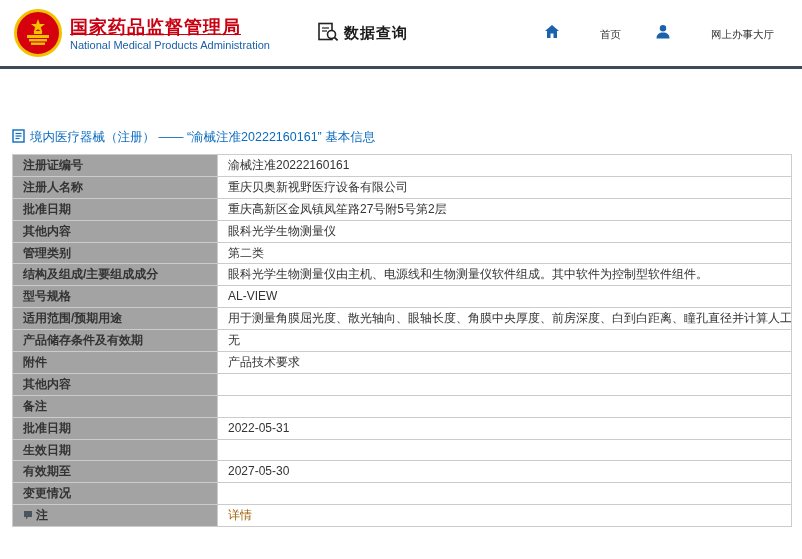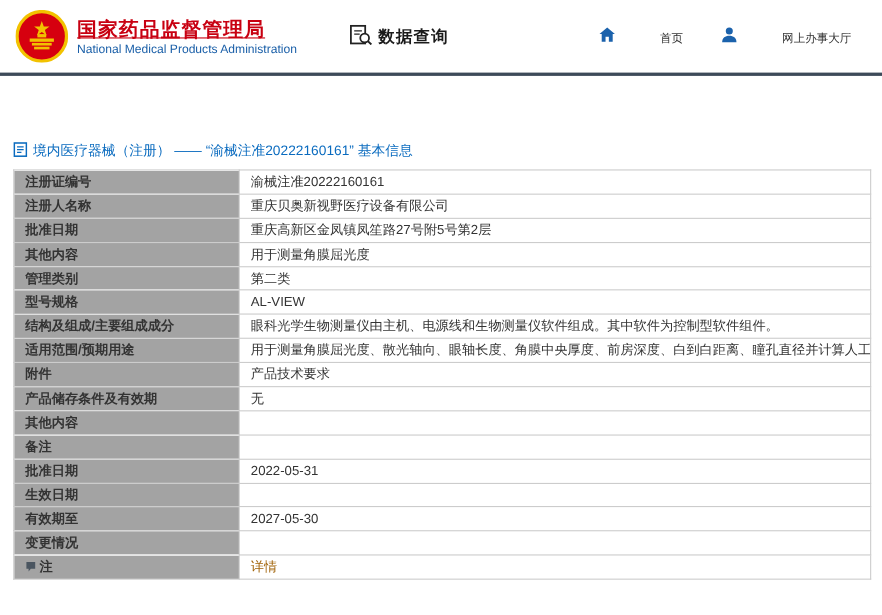--- a/index.html
+++ b/index.html
@@ -150,45 +150,45 @@
         <tr>
           <td class="label-cell"><span>注册人名称</span></td>
           <td class="value-cell"><span>重庆贝奥新视野医疗设备有限公司</span></td>
         </tr>
         <tr>
           <td class="label-cell"><span>批准日期</span></td>
           <td class="value-cell"><span>重庆高新区金凤镇凤笙路27号附5号第2层</span></td>
         </tr>
         <tr>
           <td class="label-cell"><span>其他内容</span></td>
-          <td class="value-cell"><span>用于测量角膜屈光度</span></td>
+          <td class="value-cell"><span>眼科光学生物测量仪</span></td>
         </tr>
         <tr>
           <td class="label-cell"><span>管理类别</span></td>
           <td class="value-cell"><span>第二类</span></td>
         </tr>
         <tr>
+          <td class="label-cell"><span>结构及组成/主要组成成分</span></td>
+          <td class="value-cell"><span>眼科光学生物测量仪由主机、电源线和生物测量仪软件组成。其中软件为控制型软件组件。</span></td>
+        </tr>
+        <tr>
           <td class="label-cell"><span>型号规格</span></td>
           <td class="value-cell"><span>AL-VIEW</span></td>
         </tr>
         <tr>
-          <td class="label-cell"><span>结构及组成/主要组成成分</span></td>
-          <td class="value-cell"><span>眼科光学生物测量仪由主机、电源线和生物测量仪软件组成。其中软件为控制型软件组件。</span></td>
-        </tr>
-        <tr>
           <td class="label-cell"><span>适用范围/预期用途</span></td>
           <td class="value-cell"><span>用于测量角膜屈光度、散光轴向、眼轴长度、角膜中央厚度、前房深度、白到白距离、瞳孔直径并计算人工晶体度数。</span></td>
         </tr>
         <tr>
+          <td class="label-cell"><span>产品储存条件及有效期</span></td>
+          <td class="value-cell"><span>无</span></td>
+        </tr>
+        <tr>
           <td class="label-cell"><span>附件</span></td>
           <td class="value-cell"><span>产品技术要求</span></td>
-        </tr>
-        <tr>
-          <td class="label-cell"><span>产品储存条件及有效期</span></td>
-          <td class="value-cell"><span>无</span></td>
         </tr>
         <tr>
           <td class="label-cell"><span>其他内容</span></td>
           <td class="value-cell"><span></span></td>
         </tr>
         <tr>
           <td class="label-cell"><span>备注</span></td>
           <td class="value-cell"><span></span></td>
         </tr>
         <tr>

